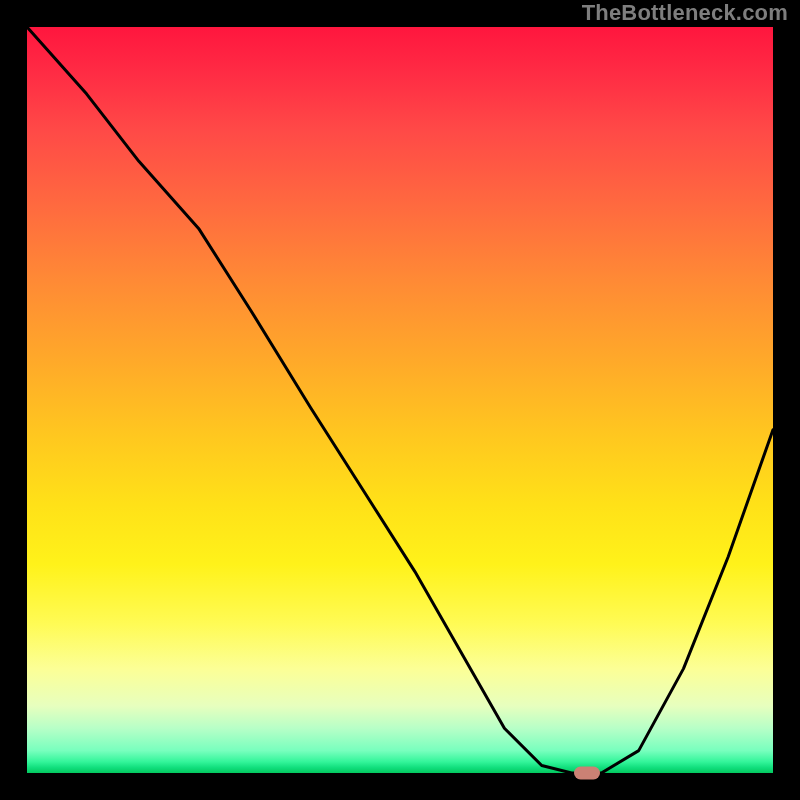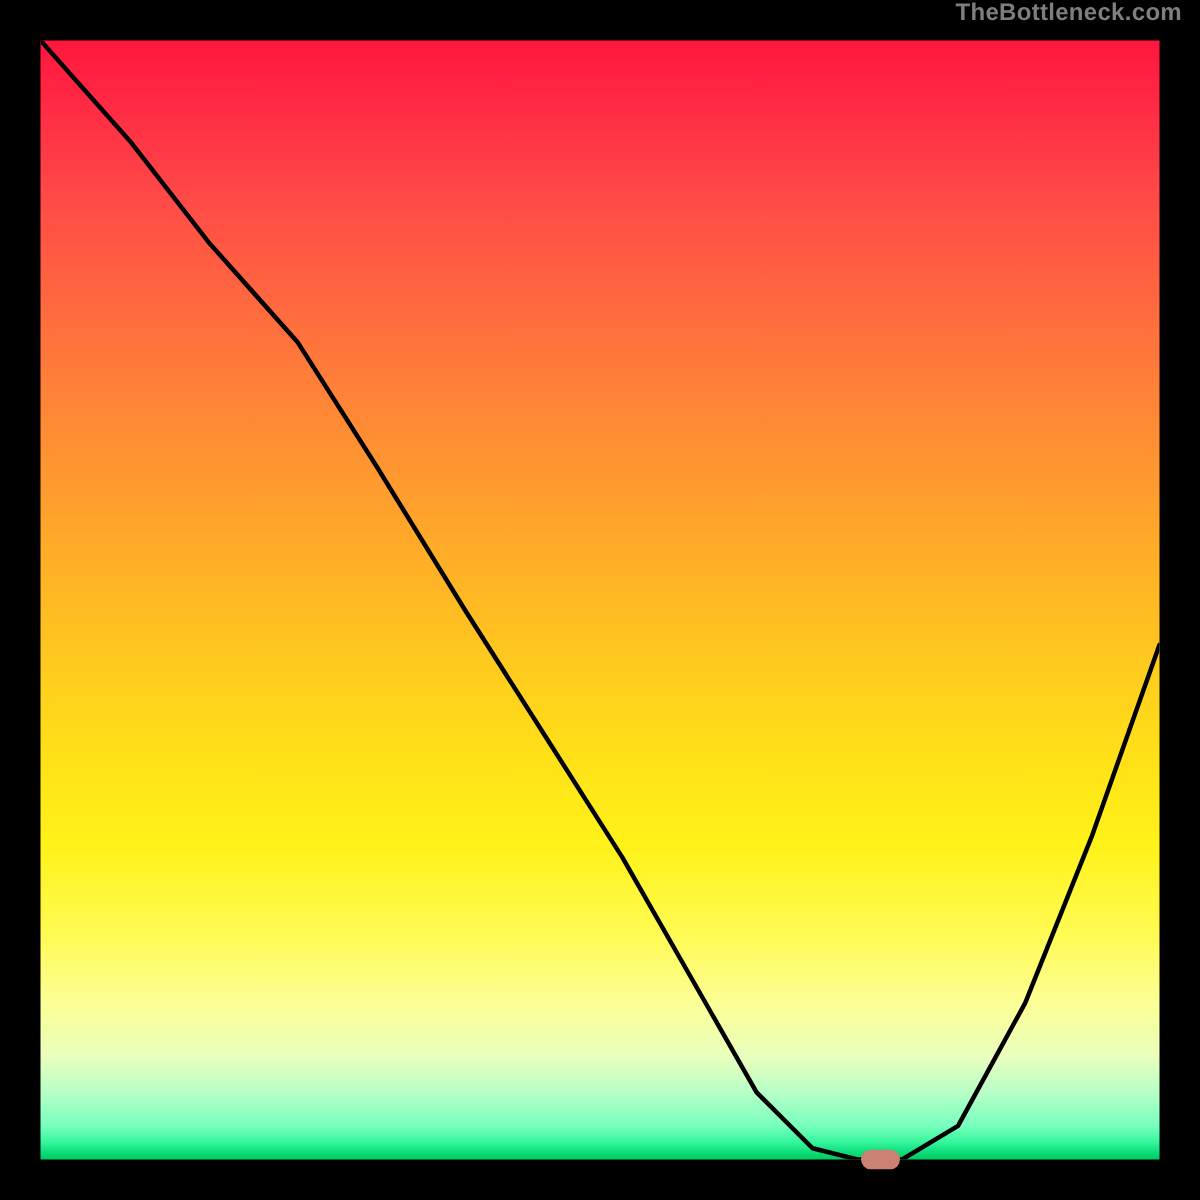--- a/index.html
+++ b/index.html
@@ -15,21 +15,21 @@
     position: relative;
     width: 800px;
     height: 800px;
     background: #000;
   }
   .watermark {
     position: absolute;
     top: 0;
     right: 12px;
     color: #7e7e7e;
-    font-size: 16px;
+    font-size: 22px;
     font-weight: 600;
     letter-spacing: 0.2px;
     user-select: none;
   }
   .plot {
     position: absolute;
     left: 27px;
     top: 27px;
     width: 746px;
     height: 746px;

